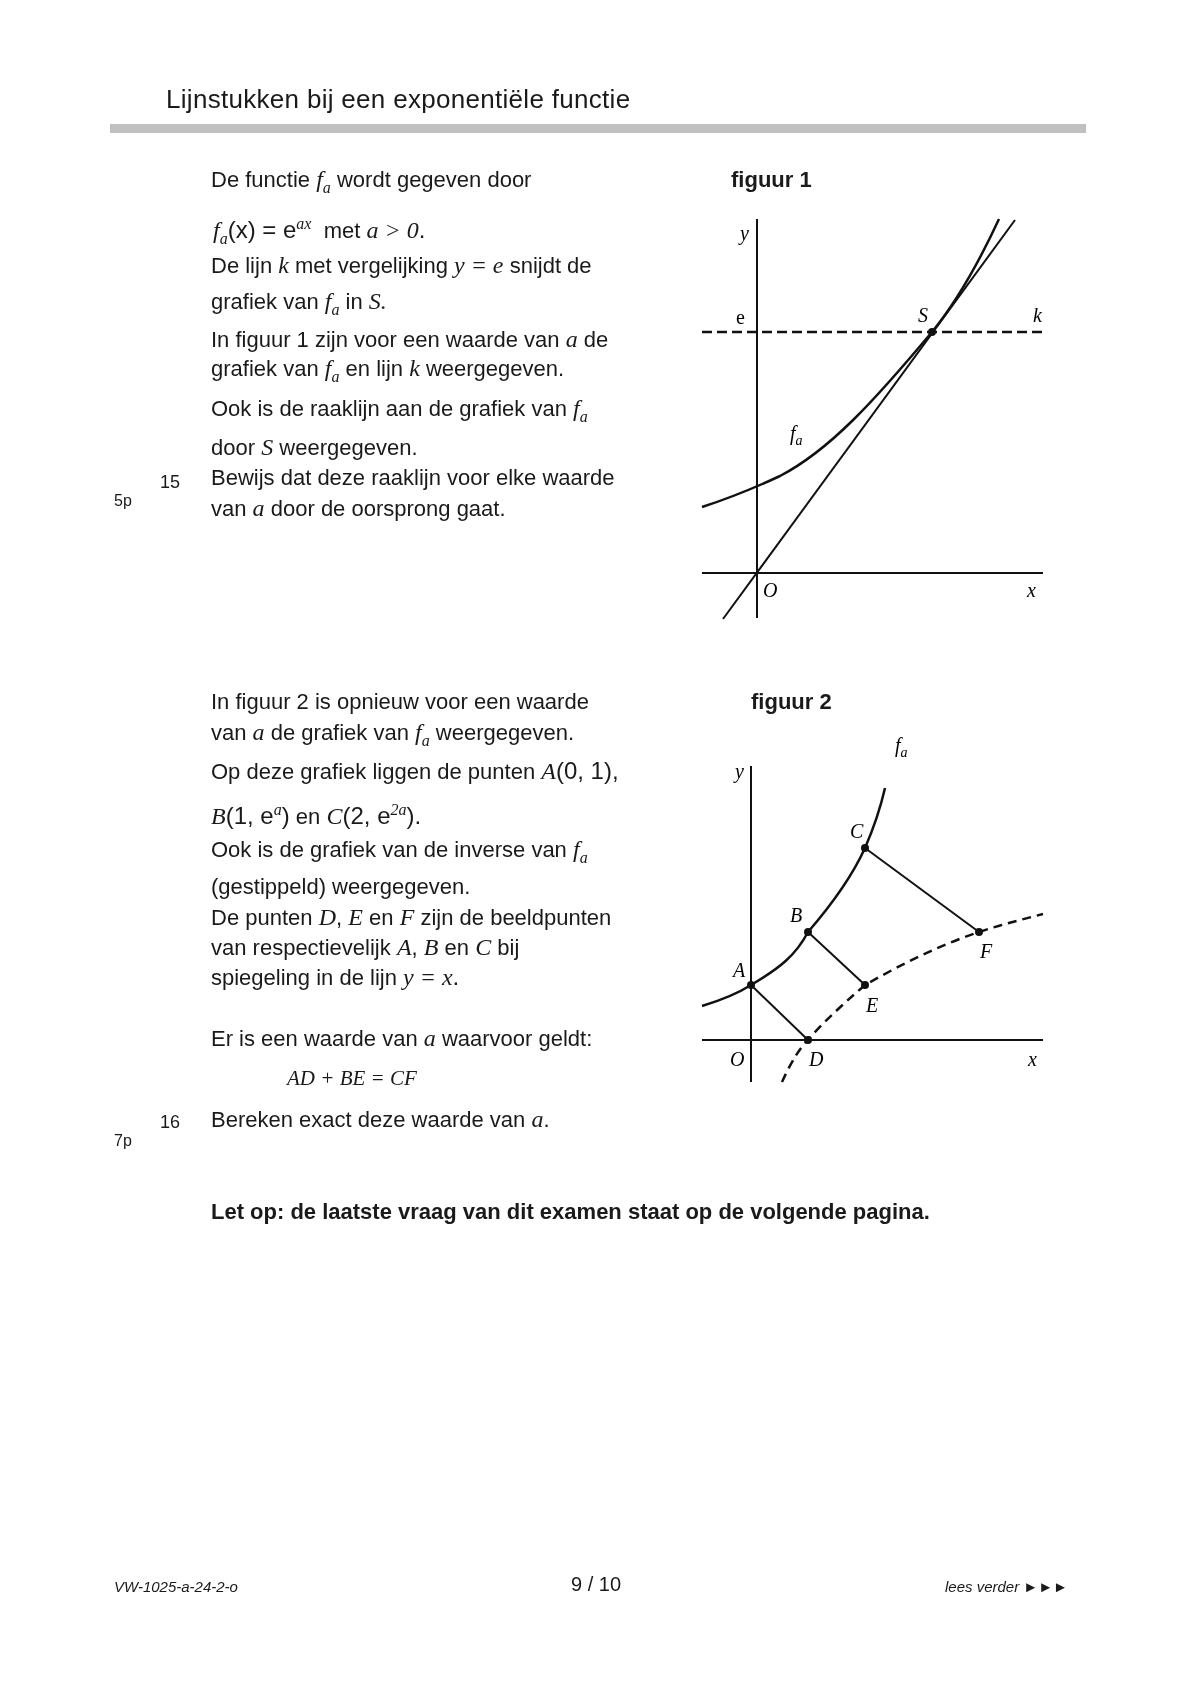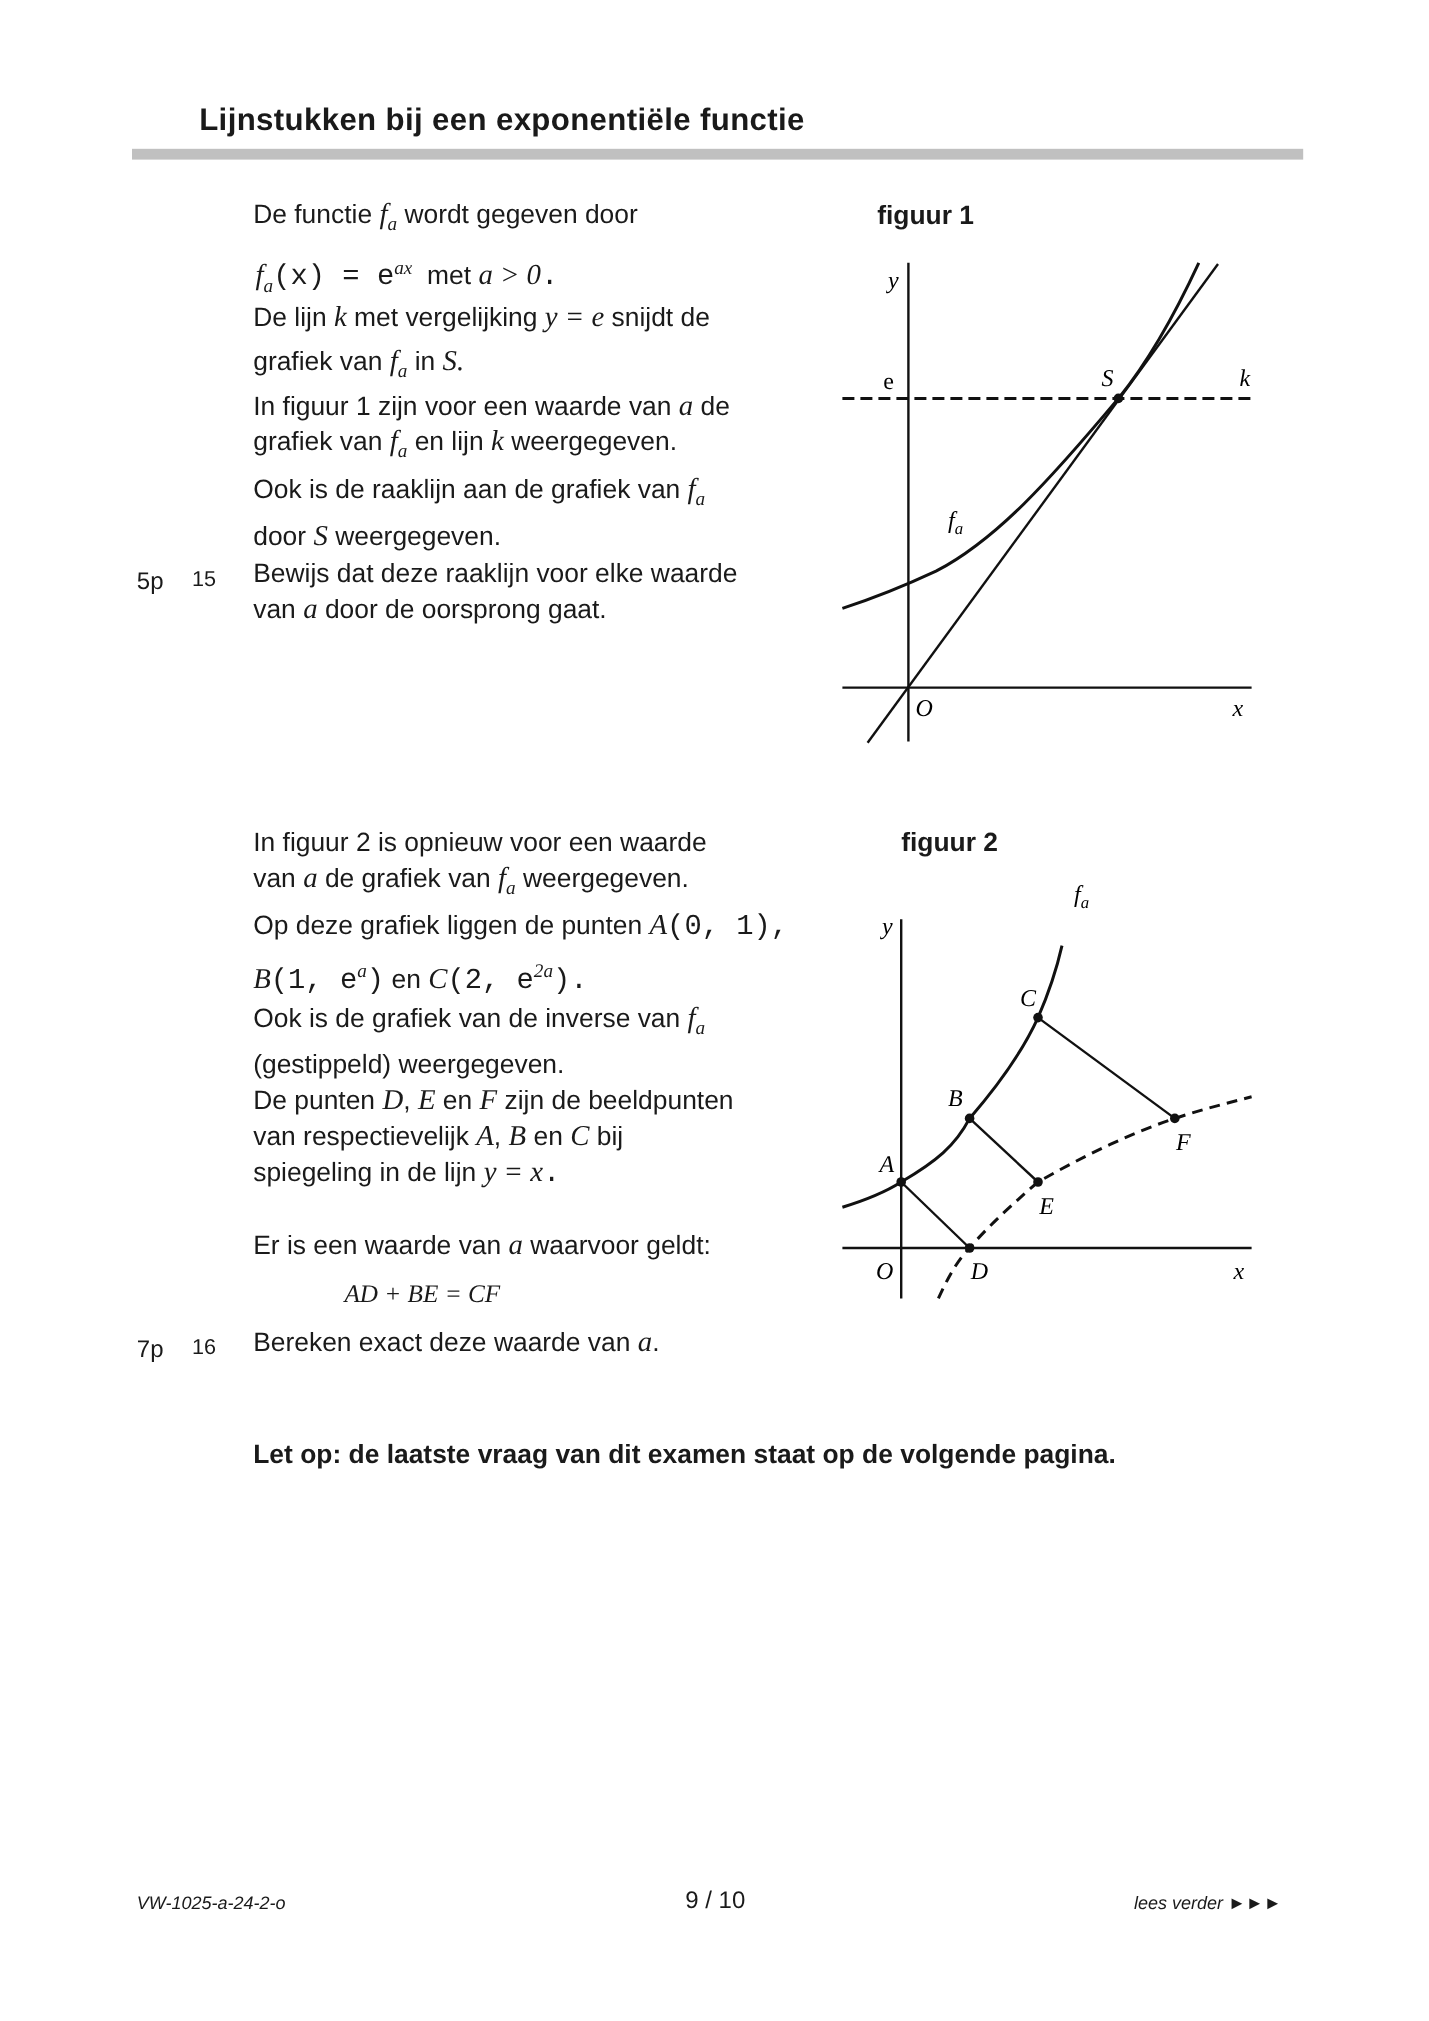--- a/index.html
+++ b/index.html
@@ -1,27 +1,27 @@
 <!DOCTYPE html>
 <html><head>
 <meta charset="utf-8">
 <style>
   html, body { margin:0; padding:0; background:#fff; }
   body { width:1191px; height:1684px; position:relative; overflow:hidden;
          font-family:"Liberation Sans", sans-serif; color:#1a1a1a; }
   .abs { position:absolute; }
-  .title { left:166px; top:84px; font-size:26px; font-weight:bold; letter-spacing:0.3px; }
+  .title { left:166px; top:84px; font-size:26px; font-weight:normal; letter-spacing:0.3px; }
   .rule { left:110px; top:124px; width:976px; height:9px; background:#c0c0c0; }
   .txt { font-size:22px; line-height:28px; white-space:nowrap; }
   .m { font-family:"Liberation Serif", serif; font-style:italic; font-size:24px; }
-  .mr { font-family:Liberation Mono, monospace; font-size:24px; }
+  .mr { font-family:Liberation Sans, sans-serif; font-size:24px; }
   sub { font-size:16px; vertical-align:-6px; font-family:"Liberation Serif", serif; font-style:italic; }
   sup { font-size:16px; vertical-align:9px; font-family:"Liberation Serif", serif; }
   sup.i { font-style:italic; }
-  .pts { font-size:20px; }
+  .pts { font-size:16px;margin-top:18px; }
   .qn { font-size:18px; font-weight:normal; }
   .figlabel { font-size:22px; font-weight:bold; }
   .note { font-size:22px; font-weight:bold; }
   .foot { font-size:15px;font-style:italic; }
   .pagenum { font-size:20px; }
   svg text { font-family:"Liberation Serif", serif; }
 </style>
 </head>
 <body>
 

